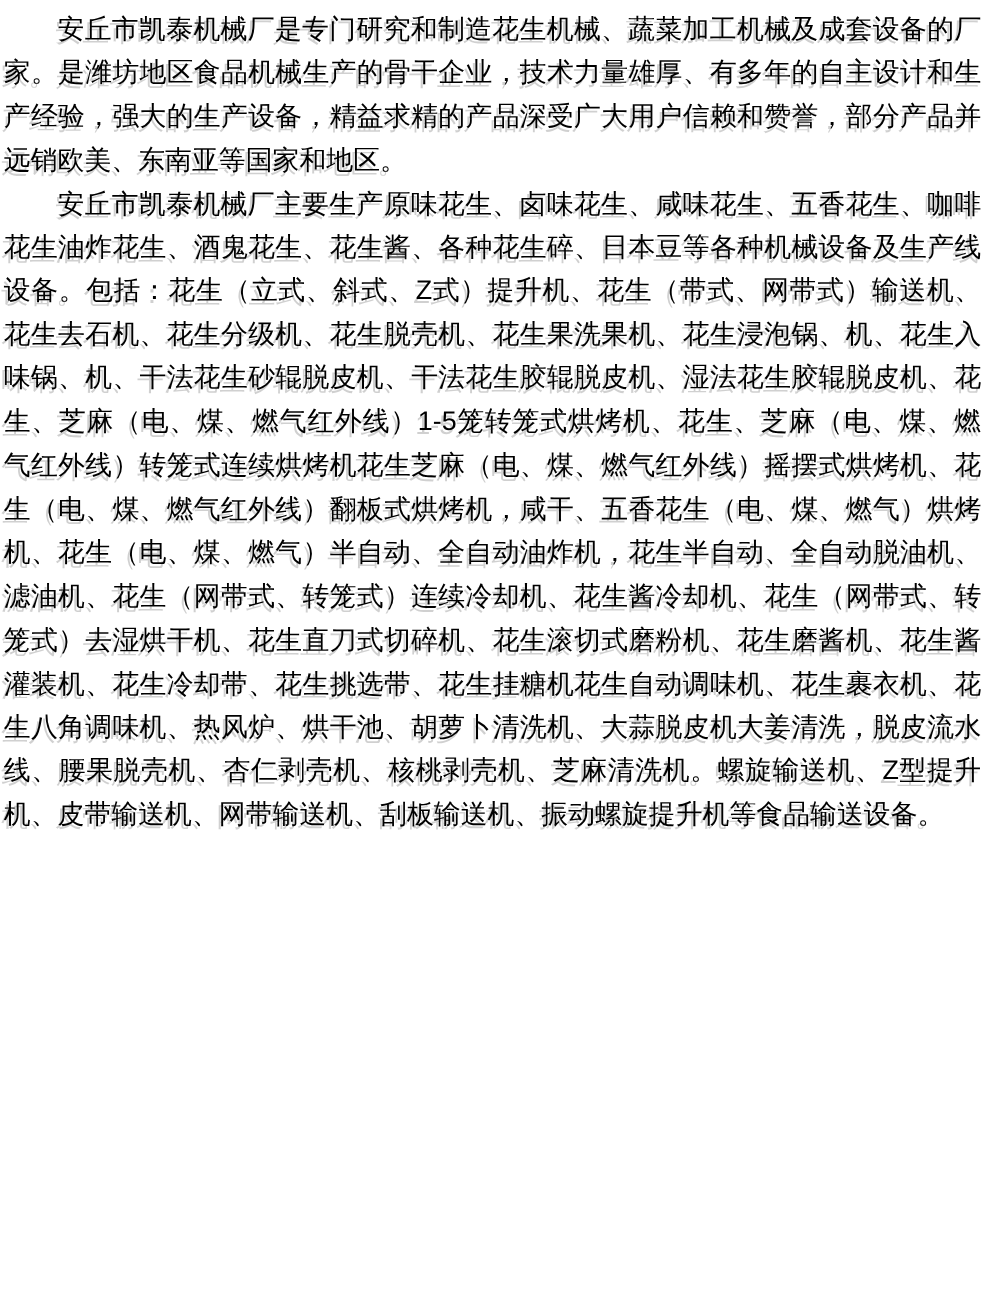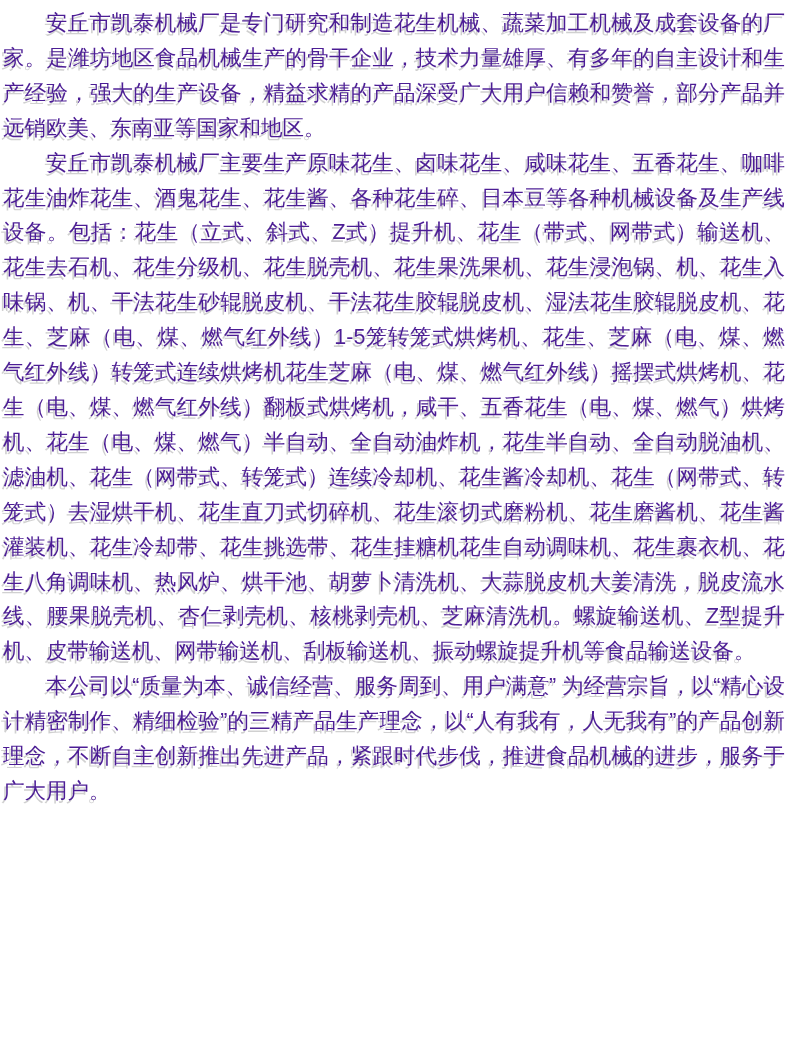--- a/index.html
+++ b/index.html
@@ -13,33 +13,32 @@
     overflow: hidden;
   }
   .doc {
     box-sizing: border-box;
     width: 790px;
     height: 1053px;
     padding: 6px 5px 0 3px;
     font-family: "Liberation Sans", "DejaVu Sans", sans-serif;
     font-size: 21.5px;
     line-height: 34.9px;
-    color: #4c1d95;
+    color: #000000;
     text-align: justify;
     overflow: hidden;
   }
   .doc p {
     margin: 0;
     padding: 0;
     text-indent: 2em;
     text-shadow: -2px 3px 0 rgba(40, 40, 40, 0.22);
     word-break: break-all;
   }
 </style>
 </head>
 <body>
 
 <div class="doc">
   <p>安丘市凯泰机械厂是专门研究和制造花生机械、蔬菜加工机械及成套设备的厂家。是潍坊地区食品机械生产的骨干企业，技术力量雄厚、有多年的自主设计和生产经验，强大的生产设备，精益求精的产品深受广大用户信赖和赞誉，部分产品并远销欧美、东南亚等国家和地区。</p>
   <p>安丘市凯泰机械厂主要生产原味花生、卤味花生、咸味花生、五香花生、咖啡花生油炸花生、酒鬼花生、花生酱、各种花生碎、日本豆等各种机械设备及生产线设备。包括：花生（立式、斜式、Z式）提升机、花生（带式、网带式）输送机、花生去石机、花生分级机、花生脱壳机、花生果洗果机、花生浸泡锅、机、花生入味锅、机、干法花生砂辊脱皮机、干法花生胶辊脱皮机、湿法花生胶辊脱皮机、花生、芝麻（电、煤、燃气红外线）1-5笼转笼式烘烤机、花生、芝麻（电、煤、燃气红外线）转笼式连续烘烤机花生芝麻（电、煤、燃气红外线）摇摆式烘烤机、花生（电、煤、燃气红外线）翻板式烘烤机，咸干、五香花生（电、煤、燃气）烘烤机、花生（电、煤、燃气）半自动、全自动油炸机，花生半自动、全自动脱油机、滤油机、花生（网带式、转笼式）连续冷却机、花生酱冷却机、花生（网带式、转笼式）去湿烘干机、花生直刀式切碎机、花生滚切式磨粉机、花生磨酱机、花生酱灌装机、花生冷却带、花生挑选带、花生挂糖机花生自动调味机、花生裹衣机、花生八角调味机、热风炉、烘干池、胡萝卜清洗机、大蒜脱皮机大姜清洗，脱皮流水线、腰果脱壳机、杏仁剥壳机、核桃剥壳机、芝麻清洗机。螺旋输送机、Z型提升机、皮带输送机、网带输送机、刮板输送机、振动螺旋提升机等食品输送设备。</p>
-  <p>本公司以“质量为本、诚信经营、服务周到、用户满意” 为经营宗旨，以“精心设计精密制作、精细检验”的三精产品生产理念，以“人有我有，人无我有”的产品创新理念，不断自主创新推出先进产品，紧跟时代步伐，推进食品机械的进步，服务于广大用户。</p>
 
 </div>
 
 </body></html>

